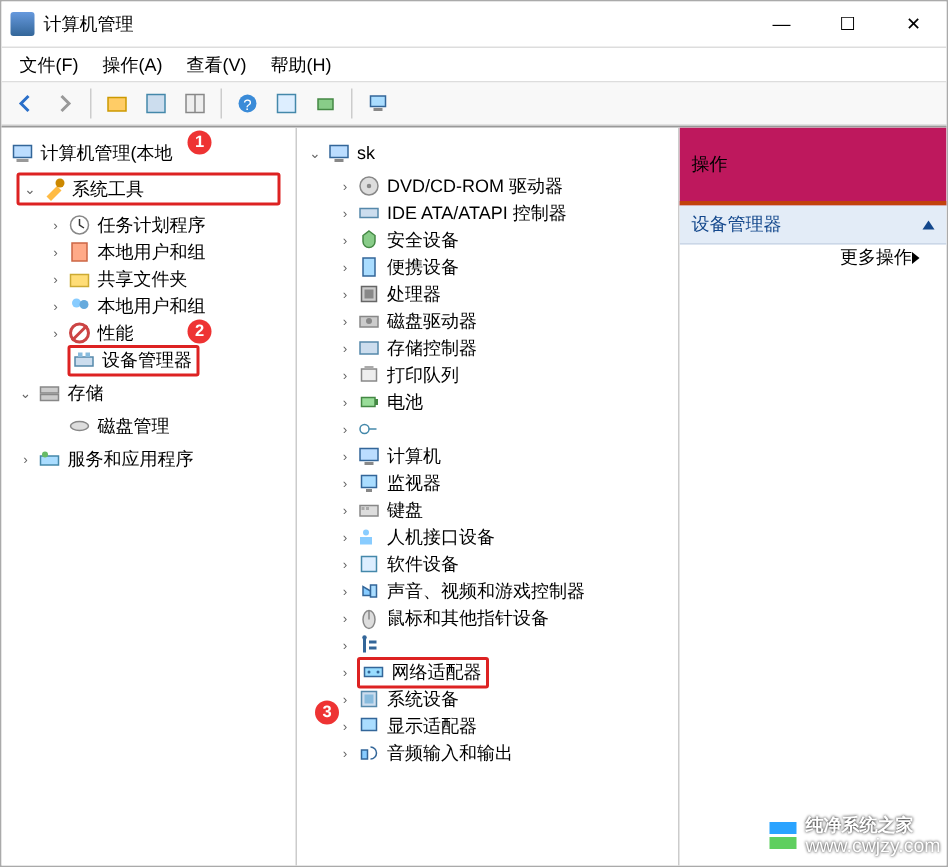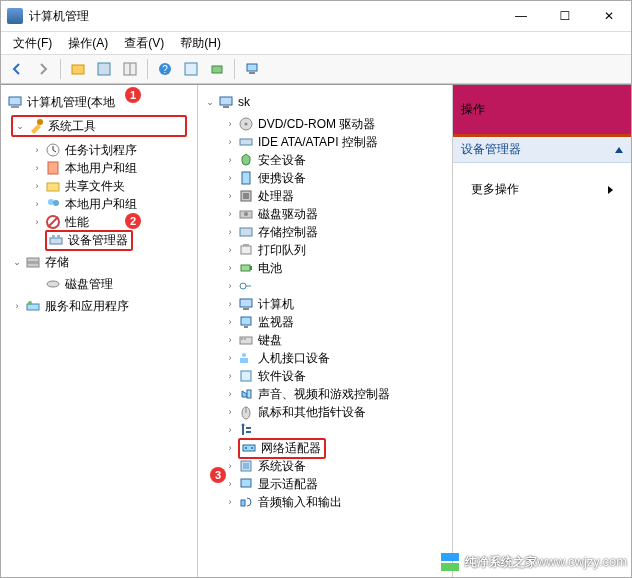--- a/index.html
+++ b/index.html
@@ -14,37 +14,37 @@
 .tbtn{width:22px;height:22px;display:flex;align-items:center;justify-content:center;border:1px solid transparent;border-radius:2px}
 .tsep{width:1px;height:20px;background:#ccc;margin:0 3px}
 .content{flex:1;display:flex;background:#fff;border-top:1px solid #999;min-height:0}
 .panel{overflow:auto;padding:4px 2px}
 .panel.left{width:192px;border-right:1px solid #ccc}
 .panel.mid{flex:1;border-right:1px solid #ccc}
 .panel.right{width:178px;display:flex;flex-direction:column;padding:0}
 .right-head{background:#be185d;border-bottom:3px solid #c2410c;padding:16px 8px;font-weight:400}
 .right-blue{background:#e3ecf7;color:#13478c;padding:4px 8px;display:flex;justify-content:space-between;align-items:center;border-bottom:1px solid #cbd7e7}
 .right-blue .tri{width:0;height:0;border-left:4px solid transparent;border-right:4px solid transparent;border-bottom:6px solid #13478c}
-.right-item{padding:18px 18px;display:flex;justify-content:space-between;align-items:center}
+.right-item{padding:0 18px;display:flex;justify-content:flex-end;align-items:center}
 .right-item .arrow{border-left:5px solid #000;border-top:4px solid transparent;border-bottom:4px solid transparent}
 .tree{list-style:none;margin:4px;padding:0}
 .tree li{white-space:nowrap}
 .tree .row{display:flex;align-items:center;height:18px;gap:2px}
 .tg{width:12px;height:12px;display:inline-flex;align-items:center;justify-content:center;color:#666;font-size:9px}
 .tg.blank{visibility:hidden}
 .ic{width:16px;height:16px;flex:0 0 16px}
 .lbl{padding:0 2px}
 .ind{display:inline-block}
 .redbox{border:2px solid #d22;border-radius:2px;padding:0 1px}
 .callout{width:16px;height:16px;border-radius:50%;background:#e33;color:#fff;font-size:11px;display:inline-flex;align-items:center;justify-content:center;font-weight:bold;position:absolute;z-index:5}
 
 .wm{position:absolute;right:4px;bottom:6px;display:flex;align-items:center;gap:6px;font-size:12px;color:#fff}
 .wm .logo{display:flex;flex-direction:column;gap:2px}
 .wm .logo div{width:18px;height:8px}
-.wm .txt{display:flex;flex-direction:row;line-height:14px}
+.wm .txt{display:flex;flex-direction:column;line-height:14px}
 .wm .txt .a{font-weight:bold;text-shadow:0 0 2px #000}
 .wm .txt .b{font-size:13px;text-shadow:0 0 2px #000}
 
 svg{width:16px;height:16px}
 </style>
 </head>
 <body>
 
 <div class="window">
   <div class="titlebar">

